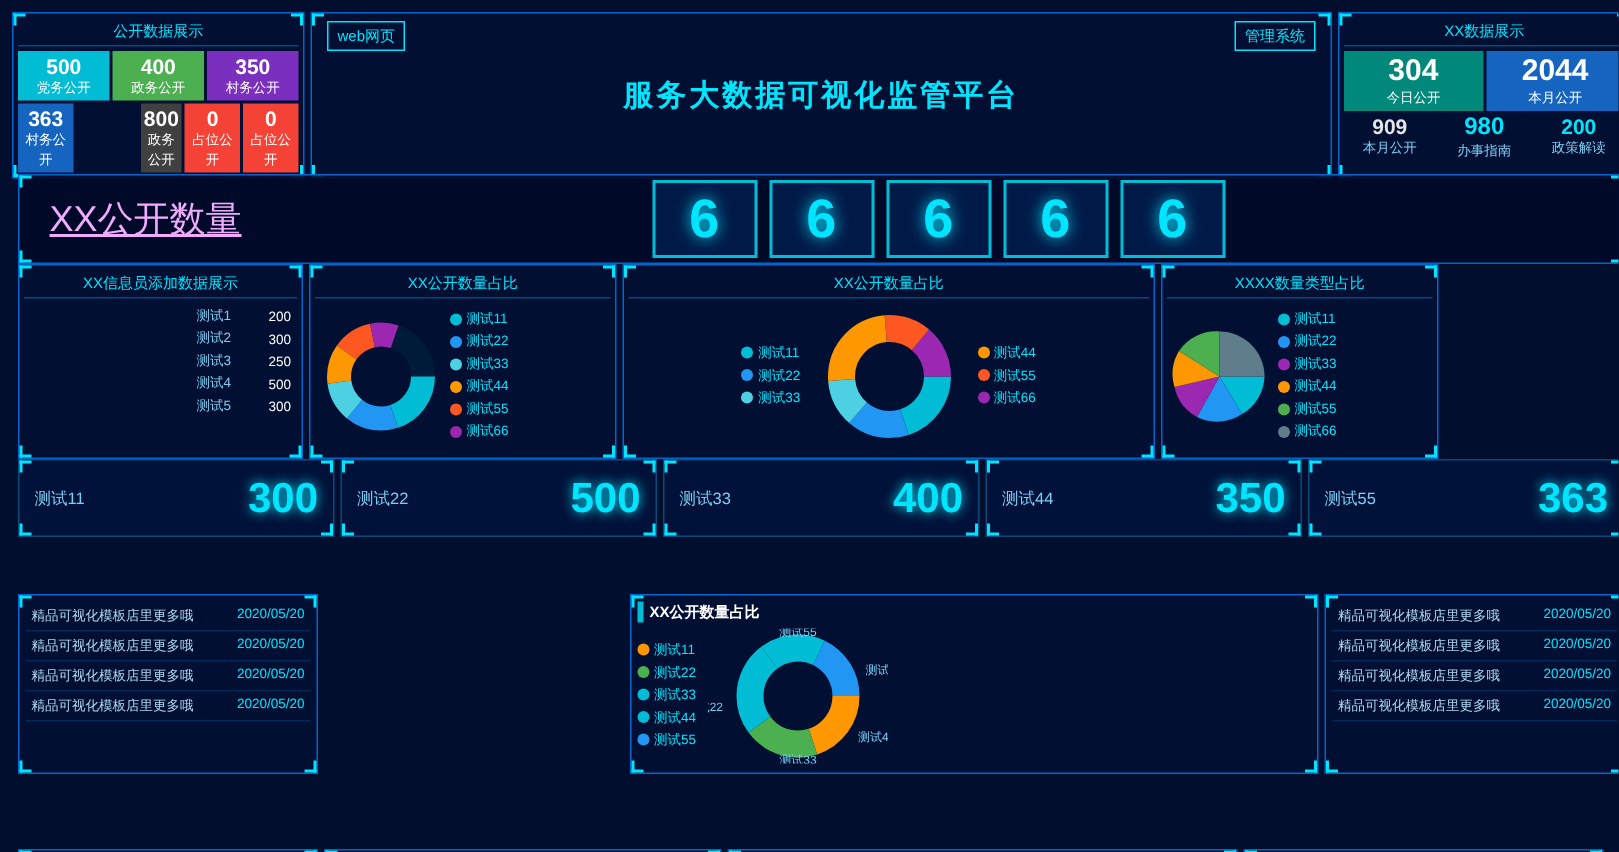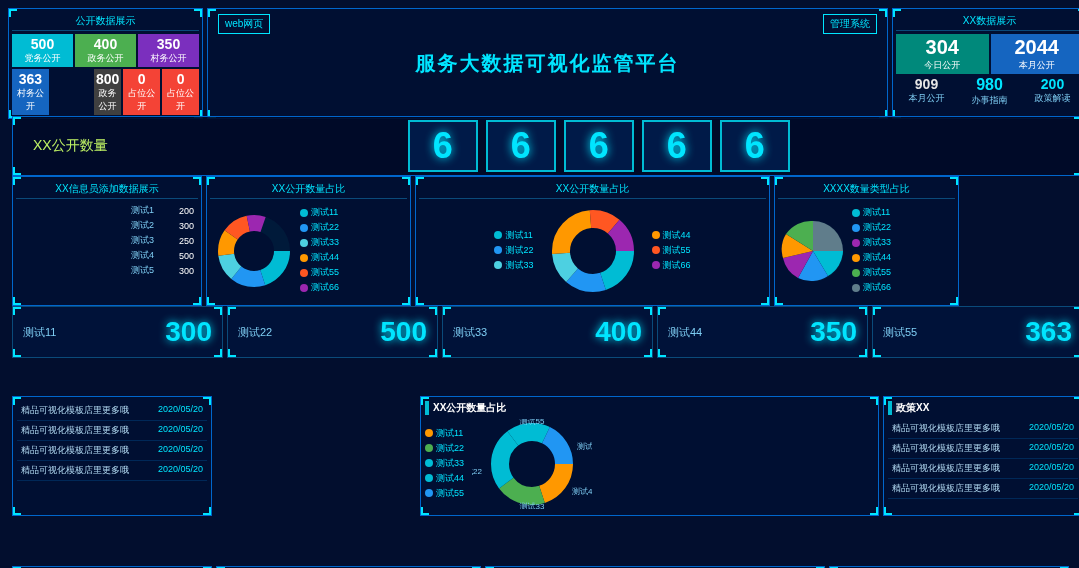--- a/index.html
+++ b/index.html
@@ -316,21 +316,21 @@
       </div>
     </div>
   </div>
 
   <div style="height:60px;display:flex;align-items:center;gap:4px;padding:0 4px;">
     <div class="big-num-wrap panel-blue" style="position:relative;border:1px solid #0066cc;background:rgba(0,10,40,0.9);padding:4px 10px;display:flex;align-items:center;gap:8px;width:100%;height:100%;">
       <div class="corner-tl"></div>
         <div class="corner-tr"></div>
         <div class="corner-bl"></div>
         <div class="corner-br"></div>
-      <div class="xx-public-label" style="font-size:14px;color:#bef264;white-space:nowrap;">XX公开数量</div>
+      <div class="xx-public-label" style="font-size:24px;color:#f0abfc;white-space:nowrap;text-decoration:underline;">XX公开数量</div>
       <div style="display:flex;gap:8px;flex:1;justify-content:center;">
         <div class="big-num-box">6</div>
         <div class="big-num-box">6</div>
         <div class="big-num-box">6</div>
         <div class="big-num-box">6</div>
         <div class="big-num-box">6</div>
       </div>
     </div>
   </div>
 
@@ -642,24 +642,20 @@
           <text x="10" y="55" fill="#7ecef4" font-size="8" text-anchor="end">测试22</text>
         </svg>
       </div>
     </div>
 
     <div class="panel panel-blue" style="position:relative;padding:4px;">
       <div class="corner-tl"></div>
         <div class="corner-tr"></div>
         <div class="corner-bl"></div>
         <div class="corner-br"></div>
-      <div class="panel-title-bar">
-        <div class="title-bar-accent"></div>
-        <div class="panel-title-text">政策XX</div>
-      </div>
       <div id="policy-items">
           <div class="guide-item">
     <span>精品可视化模板店里更多哦</span>
     <span class="guide-date">2020/05/20</span>
   </div>
           <div class="guide-item">
     <span>精品可视化模板店里更多哦</span>
     <span class="guide-date">2020/05/20</span>
   </div>
           <div class="guide-item">

